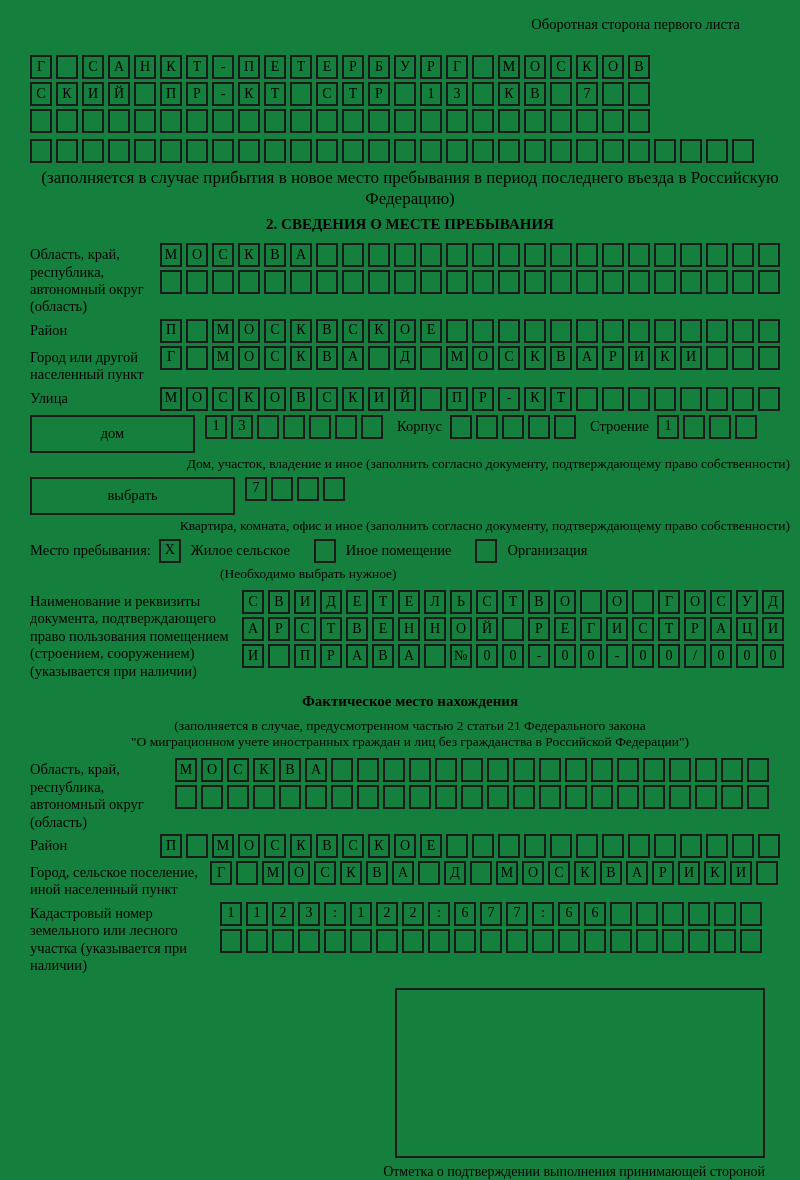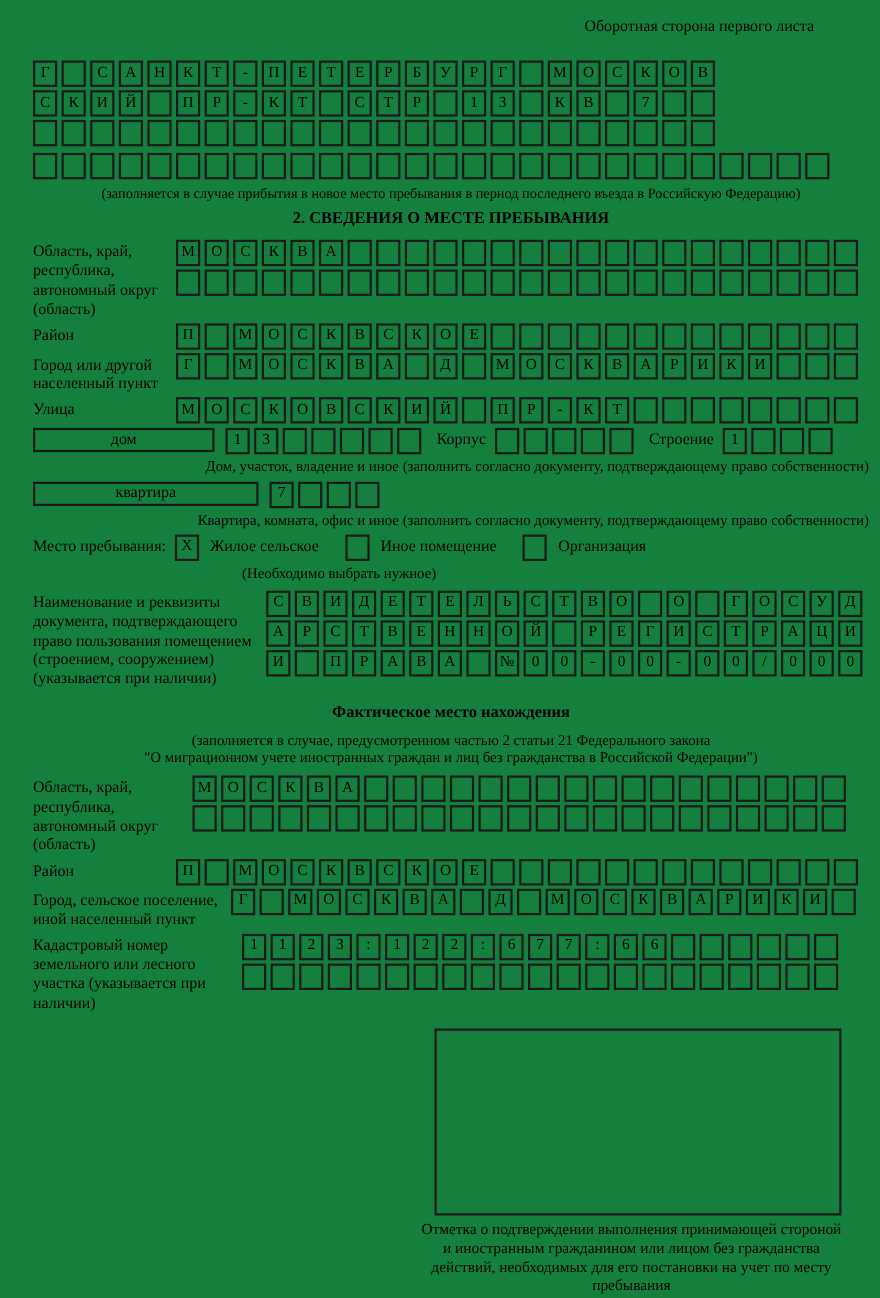--- a/index.html
+++ b/index.html
@@ -17,25 +17,25 @@
   .w140{width:140px} .w130{width:130px} .w145{width:145px}
   .w180{width:180px} .w190{width:190px} .w212{width:212px}
   .rows .boxrow { margin-bottom:3px; }
   .boxrow { display:flex; gap:4px; }
   .cell {
     flex:0 0 auto; width:22px; height:24px; box-sizing:border-box;
     border:2px solid #1b1b1b; display:flex; align-items:center; justify-content:center;
     font-size:14px;
   }
   .fullrow { margin-bottom:5px; }
-  .note { font-size:13px; }
+  .note { font-size:17px; }
   .center { text-align:center; }
   .sect-title { text-align:center; font-weight:bold; font-size:15px; margin:6px 0 10px; }
   .widebox {
-    box-sizing:border-box; border:2px solid #1b1b1b; height:22px;
+    box-sizing:border-box; border:2px solid #1b1b1b; height:38px;
     display:flex; align-items:center; justify-content:center; margin-right:10px;
   }
   .wb165{width:165px} .wb205{width:205px}
   .inline-label { padding-top:3px; margin:0 8px 0 14px; }
   .cap { font-size:13.5px; margin:1px 0 5px 4px;text-align:right; }
   .stayrow { align-items:center; margin-top:3px; }
   .stay-label { margin-right:8px; }
   .opt-label { margin:0 24px 0 10px; }
   .stay-note { font-size:13.5px; margin:2px 0 8px 190px; }
   .fact-title { text-align:center; font-weight:bold; font-size:15px; margin:12px 0 8px; }
@@ -341,21 +341,21 @@
         <span class="cell">1</span>
         <span class="cell"></span>
         <span class="cell"></span>
         <span class="cell"></span>
       </div>
   </div>
   <div class="cap">Дом, участок, владение и иное (заполнить согласно документу, подтверждающему право собственности)</div>
 
   <div class="frow">
     <div class="widebox wb205">
-      <span>квартира</span>
+      <span>выбрать</span>
     </div>
     <div class="boxrow">
         <span class="cell">7</span>
         <span class="cell"></span>
         <span class="cell"></span>
         <span class="cell"></span>
       </div>
   </div>
   <div class="cap">Квартира, комната, офис и иное (заполнить согласно документу, подтверждающему право собственности)</div>
 

